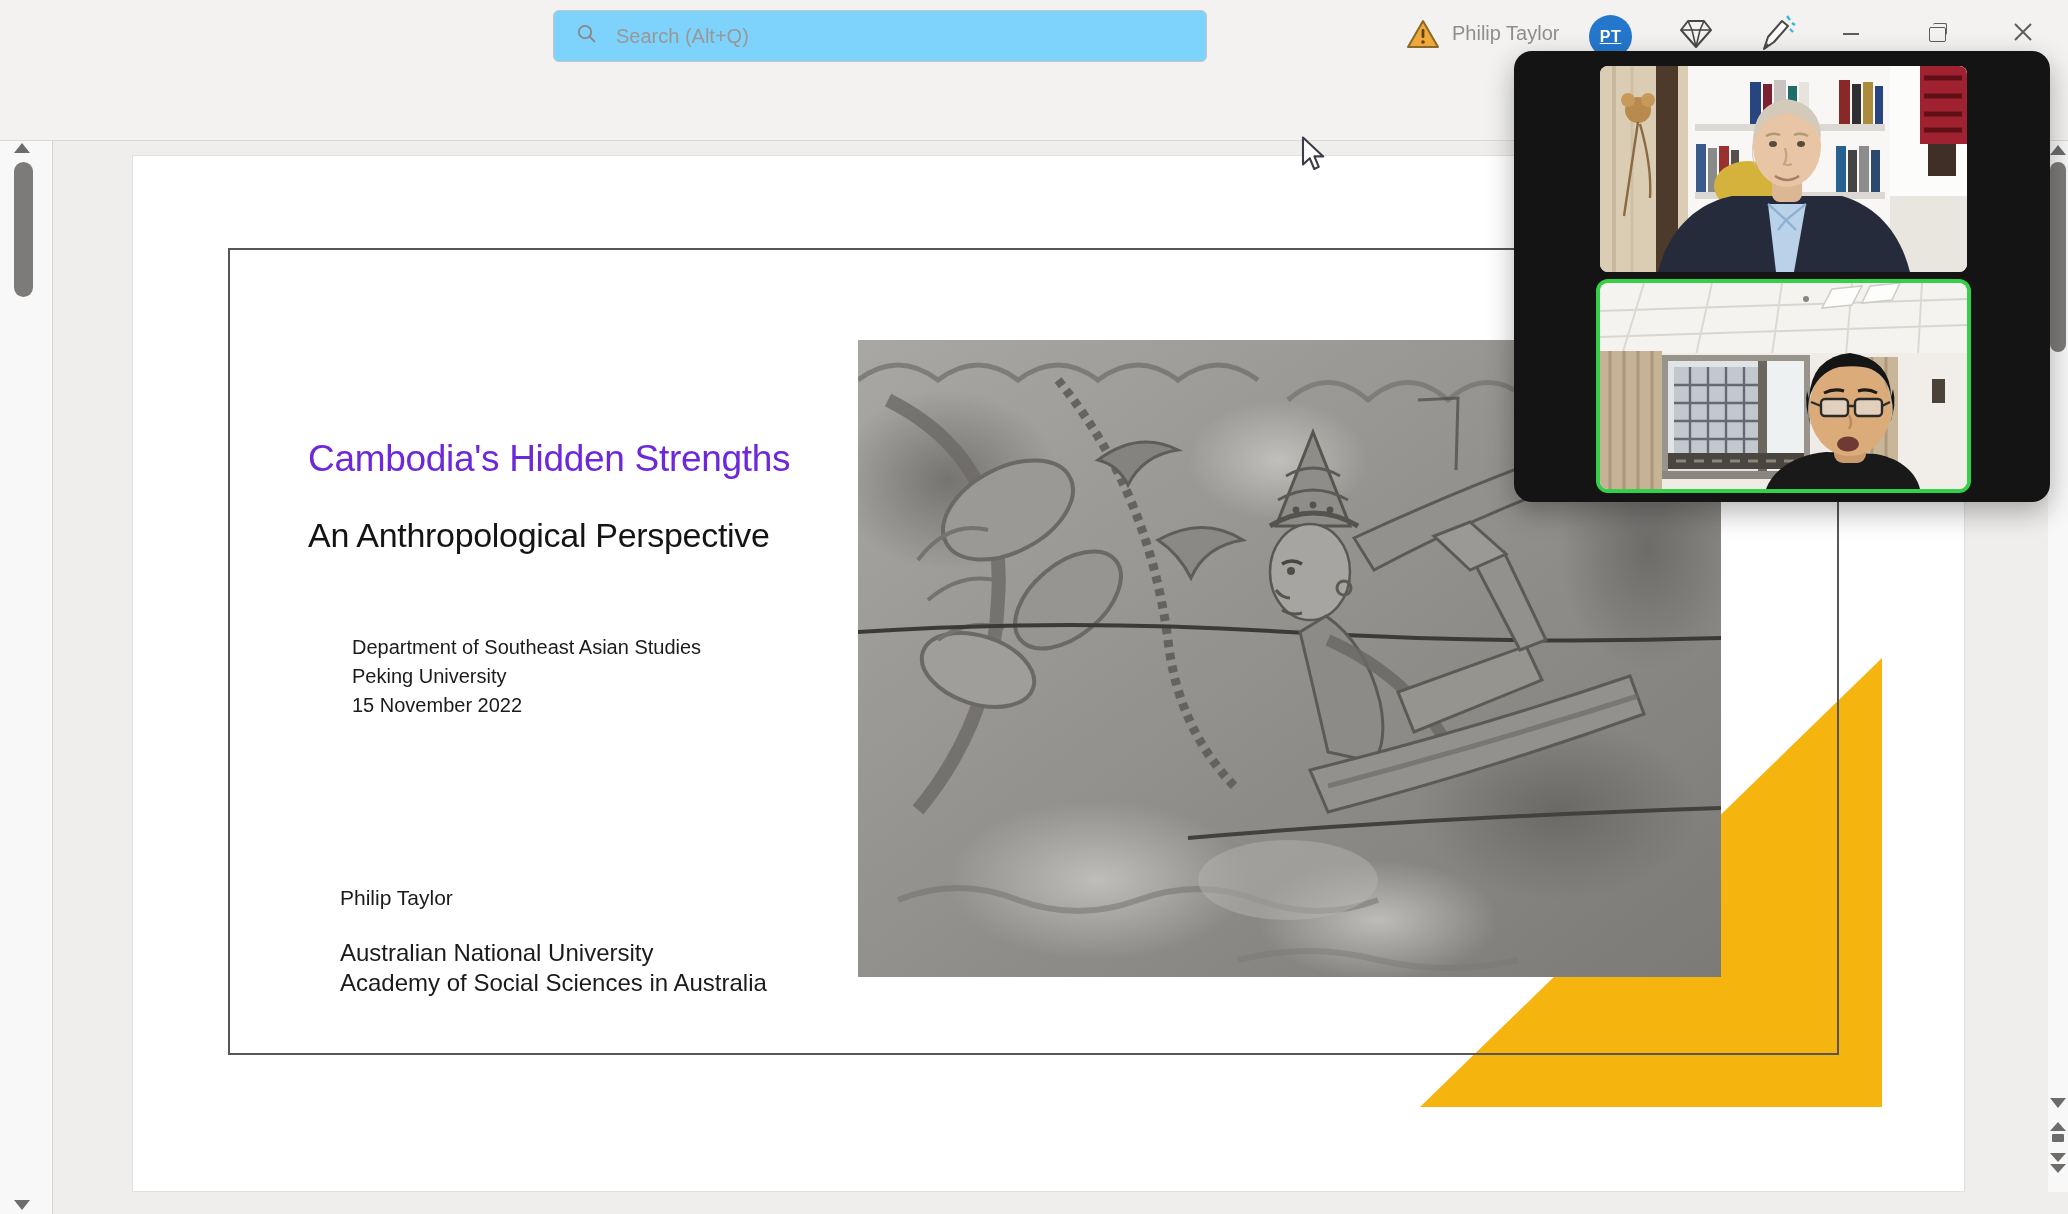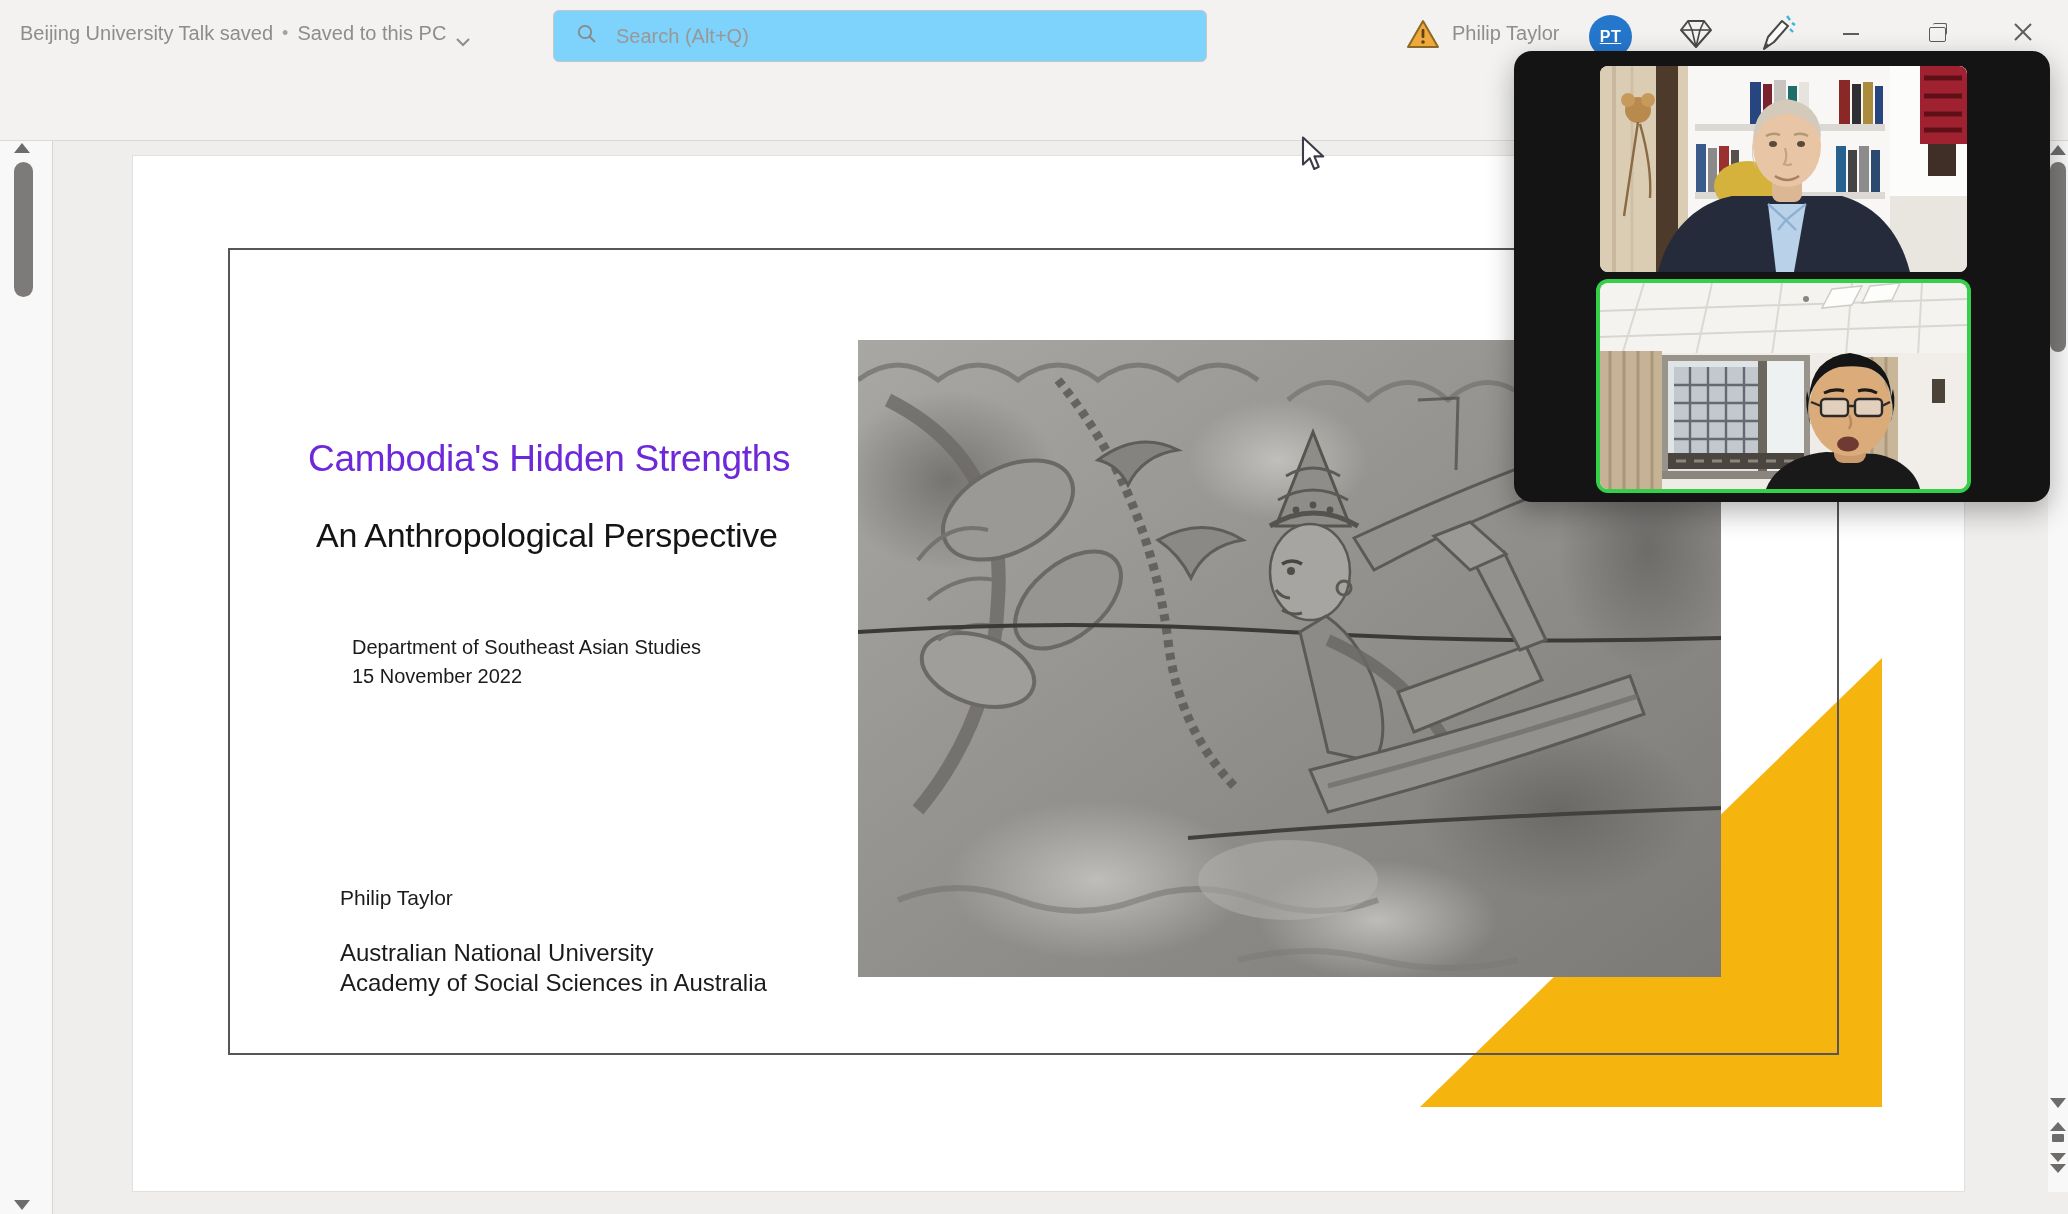--- a/index.html
+++ b/index.html
@@ -39,48 +39,38 @@
   .vthumb{background:#7d7b79;border-radius:10px;}
   .canvas{left:132px;top:155px;width:1833px;height:1037px;background:#ffffff;border:1px solid #e2e0de;box-sizing:border-box;z-index:2;}
   .right-scroll{left:2048px;top:140px;width:20px;height:1052px;background:#f9f8f8;z-index:3;}
 
   
   .slide-bg{left:230px;top:250px;width:1607px;height:803px;background:#fff;z-index:3;}
   .accent-tri{left:1420px;top:658px;width:462px;height:449px;z-index:4;}
   .photo{left:858px;top:340px;width:863px;height:637px;z-index:5;}
   .slide-frame{left:228px;top:248px;width:1607px;height:803px;border:2px solid #57565a;z-index:6;pointer-events:none;}
   .s-title{left:308px;top:438px;font-size:37px;color:#6d28d9;letter-spacing:-.3px;z-index:7;white-space:nowrap;}
-  .s-sub{left:308px;top:516px;font-size:34px;color:#141414;letter-spacing:-.3px;z-index:7;white-space:nowrap;margin-left:8px;}
+  .s-sub{left:308px;top:516px;font-size:34px;color:#141414;letter-spacing:-.3px;z-index:7;white-space:nowrap;}
   .s-aff{left:352px;top:633px;font-size:20px;color:#1b1b1b;line-height:29px;z-index:7;white-space:nowrap;}
   .s-author{left:340px;top:886px;font-size:21px;color:#1b1b1b;z-index:7;white-space:nowrap;}
   .s-inst{left:340px;top:938px;font-size:24px;color:#1b1b1b;line-height:30px;z-index:7;white-space:nowrap;}
 
   
   .zoom-overlay{left:1514px;top:51px;width:536px;height:451px;background:#141414;border-radius:18px;z-index:10;box-shadow:0 10px 28px rgba(0,0,0,.30);}
   .video1{left:86px;top:15px;width:367px;height:206px;border-radius:8px;overflow:hidden;}
   .video2{left:82px;top:228px;width:375px;height:214px;border-radius:12px;overflow:hidden;border:4px solid #35d04a;box-sizing:border-box;}
   .video1 svg,.video2 svg{display:block;width:100%;height:100%;}
 
   .cursor{left:1300px;top:136px;width:30px;height:36px;z-index:30;}
 </style>
 </head>
 <body>
 
 <div class="abs header">
 
-  <div class="abs doc-title-group">
-    <span>Beijing University Talk saved</span>
-    <span class="dot">•</span>
-    <span>Saved to this PC</span>
-    <span class="chevron-down">
-      <svg width="16" height="10" viewBox="0 0 16 10">
-          <polyline points="2,2 8,8 14,2" fill="none" stroke="#8f8d8b" stroke-width="2"></polyline>
-        </svg>
-    </span>
-  </div>
 
   <div class="abs searchbox">
     <span>
       <svg width="22" height="22" viewBox="0 0 22 22">
           <circle cx="9" cy="9" r="6.2" fill="none" stroke="#8a8886" stroke-width="1.8"></circle>
           <line x1="13.5" y1="13.5" x2="19" y2="19" stroke="#8a8886" stroke-width="1.8"></line>
         </svg>
     </span>
     <input type="text" placeholder="Search (Alt+Q)" style="">
   </div>
@@ -248,20 +238,21 @@
     <ellipse cx="430" cy="540" rx="90" ry="40" fill="#b5b3b0" opacity=".5"></ellipse>
   </svg>
 </div>
 
 <div class="abs slide-frame"></div>
 
 <div class="abs s-title">Cambodia's Hidden Strengths</div>
 <div class="abs s-sub">An Anthropological Perspective</div>
 <div class="abs s-aff">
   <div>Department of Southeast Asian Studies</div>
+  <div>Peking University</div>
   <div>15 November 2022</div>
 </div>
 <div class="abs s-author">Philip Taylor</div>
 <div class="abs s-inst">
   <div>Australian National University</div>
   <div>Academy of Social Sciences in Australia</div>
 </div>
 
 <div class="abs zoom-overlay">
 

